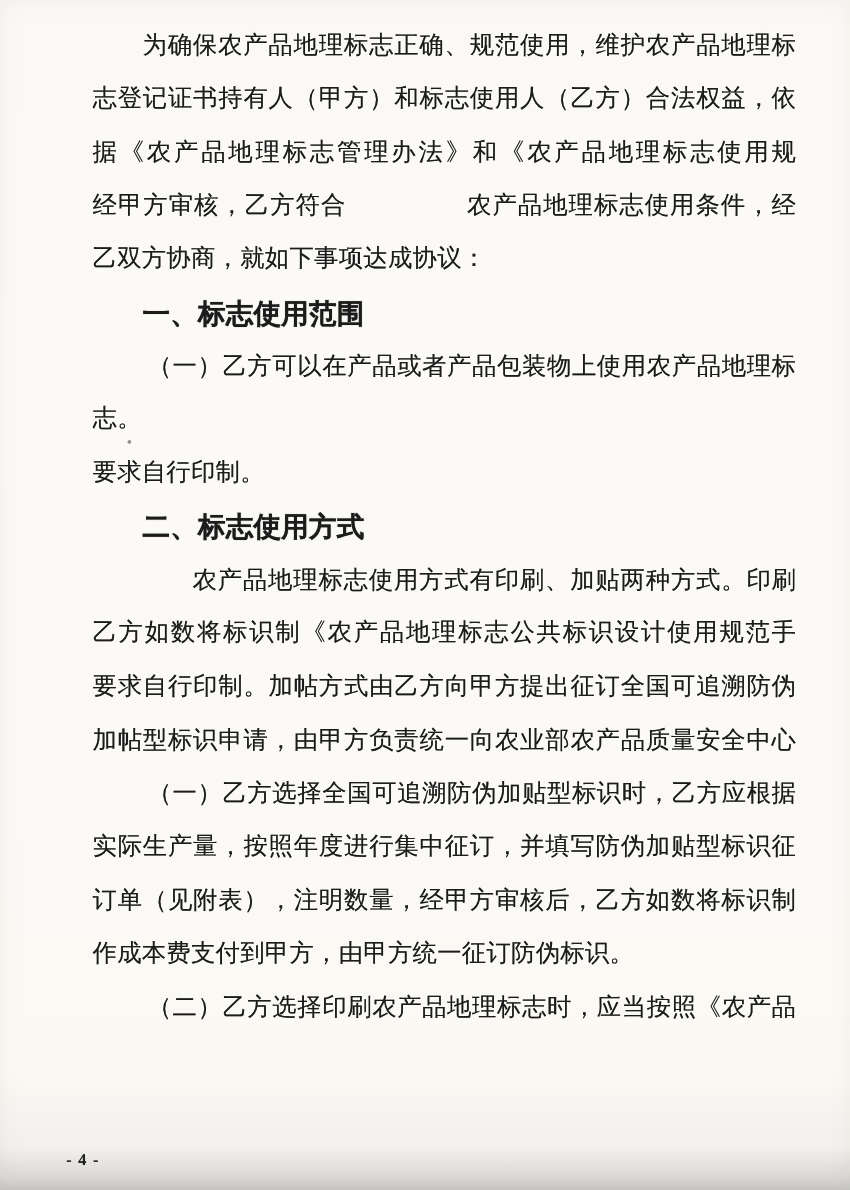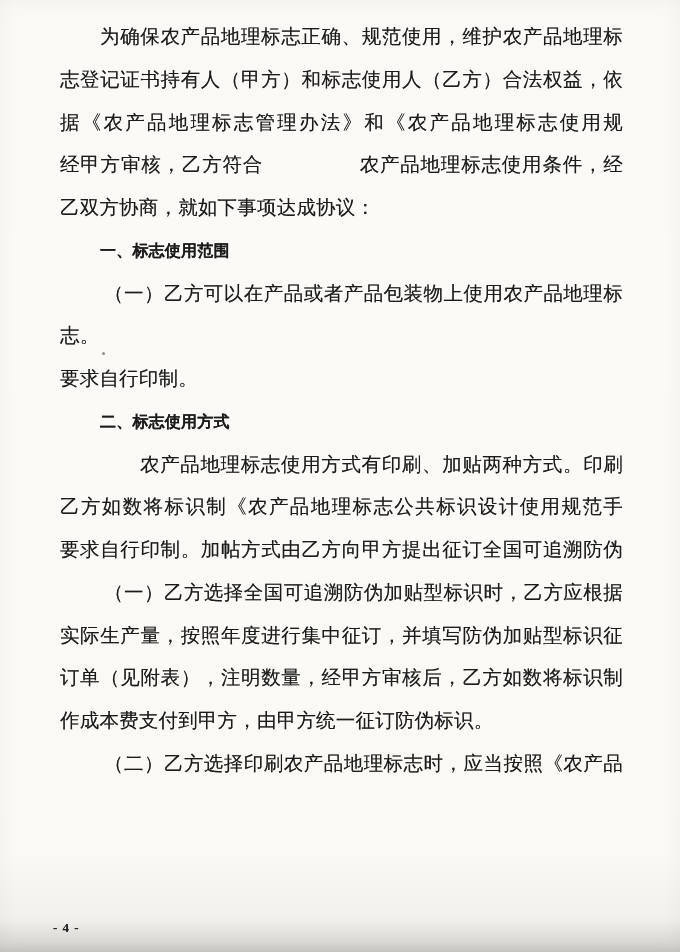--- a/index.html
+++ b/index.html
@@ -22,42 +22,42 @@
       #faf9f5 0%,
       #fbfaf7 30%,
       #faf9f4 90%,
       #f1f0ec 96.5%,
       #d9d8d4 99%,
       #c9c8c4 100%);
     box-shadow: inset 0 0 18px rgba(120,115,105,0.08);
   }
   .text-block {
     position: absolute;
-    left: 60px;
+    left: 74px;
     top: 16px;
     width: 563px;
     font-size: 19.5px;
   }
   .line {
     height: 42.75px;
     line-height: 42.75px;
     overflow: hidden;
     white-space: nowrap;
     text-align: justify;
     letter-spacing: 0.2px;
     text-shadow: 0 0 0.5px rgba(25,25,25,0.55);
   }
   .fill {
     white-space: normal;
     text-align-last: justify;
   }
   .heading {
     font-family: "Liberation Sans", sans-serif;
     font-weight: 700;
-    font-size: 16px;
+    font-size: 22px;
     text-shadow: 0 0 0.6px rgba(15,15,15,0.8);
   }
   .ind2  { padding-left: 40px; }
   .ind2b { padding-left: 44px; }
   .ind4  { padding-left: 80px; }
   .blank-gap {
     display: inline-block;
     width: 96px;
     height: 1px;
     vertical-align: baseline;
@@ -109,20 +109,21 @@
     <div class="line">要求自行印制。</div>
 
     <div class="line heading ind2">二、标志使用方式</div>
 
     <div class="line fill ind4">农产品地理标志使用方式有印刷、加贴两种方式。印刷</div>
 
     <div class="line fill">乙方如数将标识制《农产品地理标志公共标识设计使用规范手册》</div>
 
     <div class="line fill">要求自行印制。加帖方式由乙方向甲方提出征订全国可追溯防伪</div>
 
+    <div class="line fill">加帖型标识申请，由甲方负责统一向农业部农产品质量安全中心</div>
 
 
     <div class="line fill ind2b">（一）乙方选择全国可追溯防伪加贴型标识时，乙方应根据</div>
 
     <div class="line fill">实际生产量，按照年度进行集中征订，并填写防伪加贴型标识征</div>
 
     <div class="line fill">订单（见附表），注明数量，经甲方审核后，乙方如数将标识制</div>
 
     <div class="line">作成本费支付到甲方，由甲方统一征订防伪标识。</div>
 

